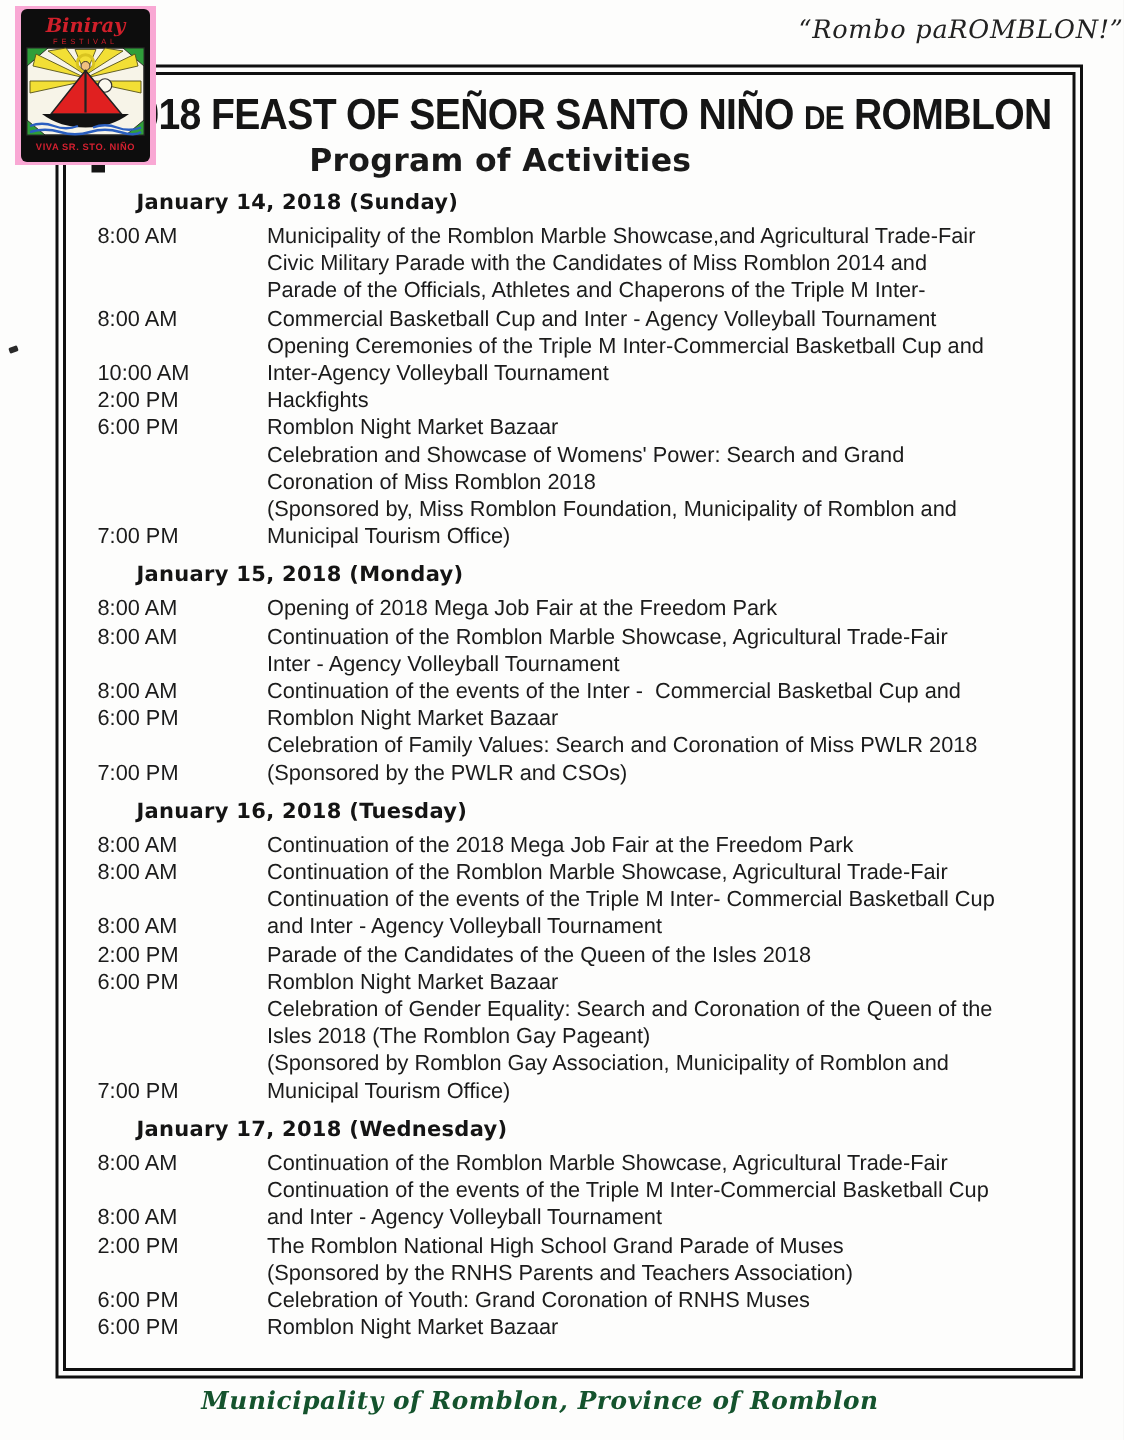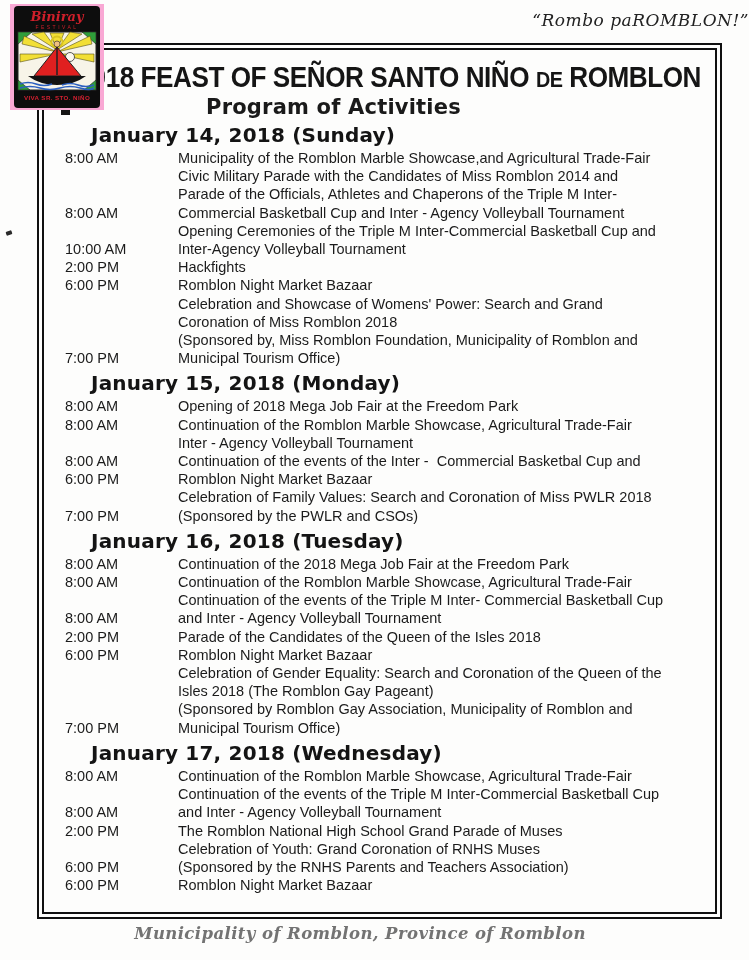--- a/index.html
+++ b/index.html
@@ -21,31 +21,31 @@
   .title-line{margin-top:11px;text-align:center;font-weight:bold;font-size:29px;
               letter-spacing:-.5px;transform:scaleX(.9);transform-origin:50% 50%;
               color:#151515;white-space:pre;}
   .title-line .de{font-size:22px;}
   .subtitle{position:relative;left:-46px;text-align:center;margin-top:1px;
             font-family:"DejaVu Sans",sans-serif;font-weight:bold;font-size:21px;
             letter-spacing:.2px;color:#1a1a1a;}
   
   .schedule{padding:6px 0 0 21px;}
   .day-header{margin:6px 0 4px 26px;font-family:"DejaVu Sans",sans-serif;
-              font-weight:bold;font-size:20px;line-height:20px;letter-spacing:.2px;
+              font-weight:bold;font-size:14px;line-height:20px;letter-spacing:.2px;
               color:#141414;}
   .day-section:first-child .day-header{margin-top:0;}
   .event-row{display:flex;align-items:flex-end;}
   .event-time{flex:0 0 113px;font-size:14.5px;line-height:18.2px;white-space:pre;}
   .event-desc{flex:1;min-width:0;}
   .desc-line{font-size:14.5px;line-height:18.2px;white-space:pre;}
   
   .footer{position:absolute;left:0;top:924px;width:720px;text-align:center;
           font-family:"DejaVu Serif",serif;font-style:italic;font-weight:700;
-          font-size:16.5px;letter-spacing:.4px;color:#737373;}
+          font-size:16.5px;letter-spacing:.4px;color:#14532d;}
   
   .speck-a{position:absolute;left:6px;top:231px;width:6px;height:4px;background:#2a2a2a;
            transform:rotate(-20deg);border-radius:1px;}
   .speck-b{position:absolute;left:61px;top:110px;width:9px;height:5px;background:#141414;}
 </style>
 </head>
 <body>
 
 <div class="page">
 
@@ -238,22 +238,22 @@
           </div>
           <div class="event-row">
             <div class="event-time">2:00 PM</div>
             <div class="event-desc">
               <div class="desc-line">The Romblon National High School Grand Parade of Muses</div>
             </div>
           </div>
           <div class="event-row">
             <div class="event-time">6:00 PM</div>
             <div class="event-desc">
+              <div class="desc-line">(Sponsored by the RNHS Parents and Teachers Association)</div>
               <div class="desc-line">Celebration of Youth: Grand Coronation of RNHS Muses</div>
-              <div class="desc-line">(Sponsored by the RNHS Parents and Teachers Association)</div>
             </div>
           </div>
           <div class="event-row">
             <div class="event-time">6:00 PM</div>
             <div class="event-desc">
               <div class="desc-line">Romblon Night Market Bazaar</div>
             </div>
           </div>
         </div>
       </div>

